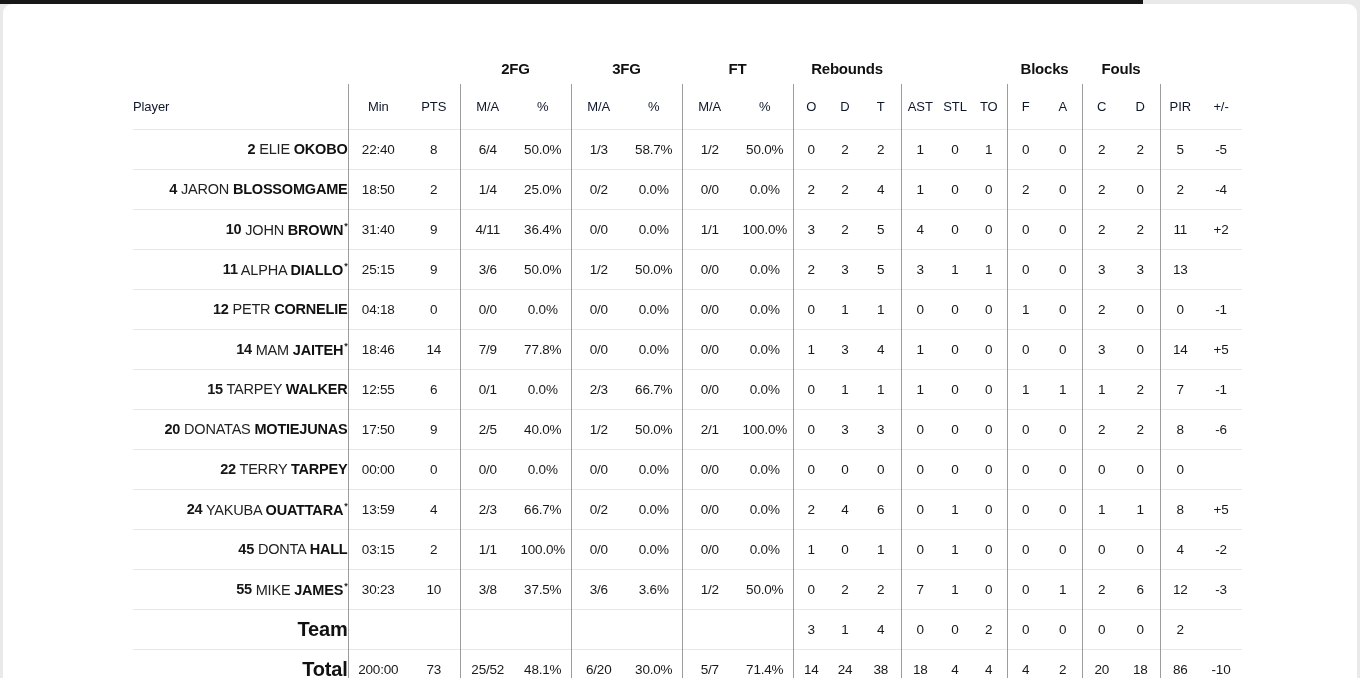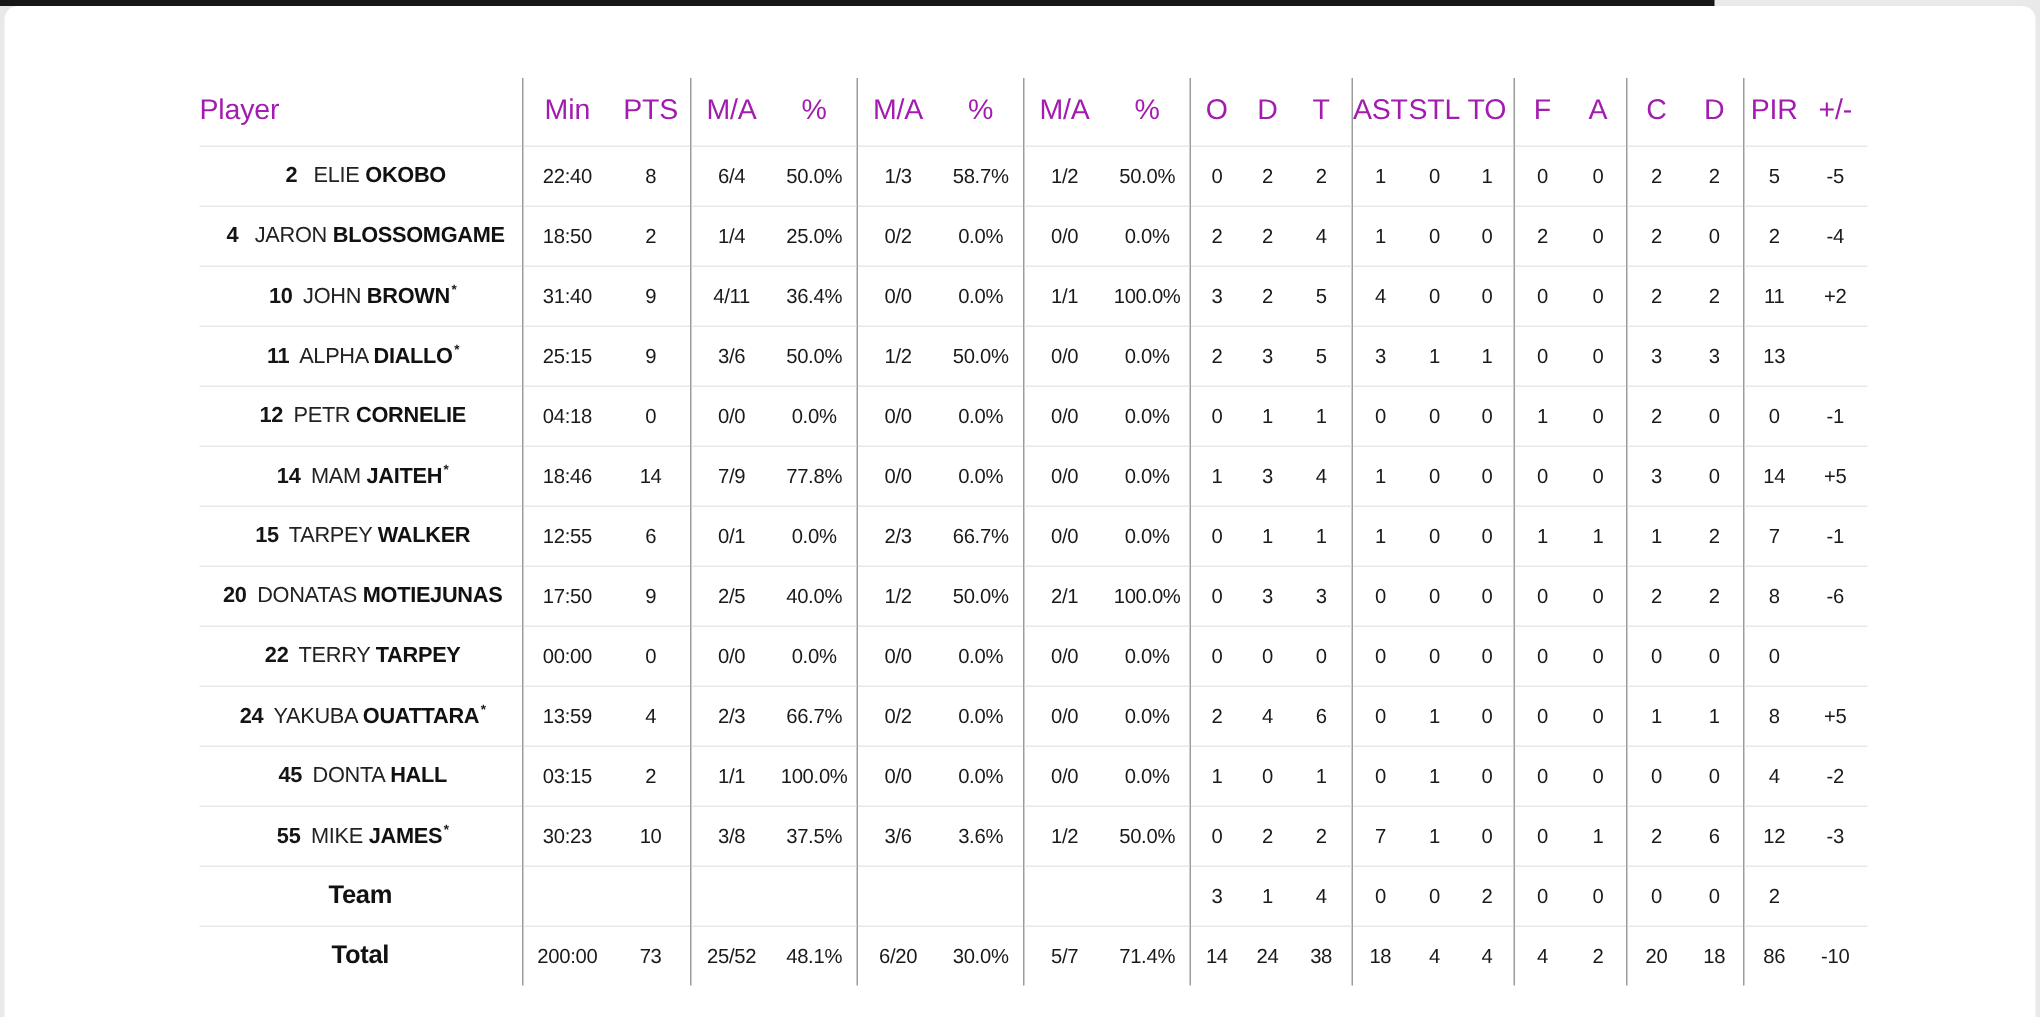--- a/index.html
+++ b/index.html
@@ -5,32 +5,32 @@
   * { box-sizing: border-box; }
   html, body { margin:0; padding:0; width:1360px; height:678px; overflow:hidden;
     background:#e9e9e9; font-family:"Liberation Sans","DejaVu Sans",sans-serif; }
   .topbar { position:absolute; top:0; left:0; height:4px; background:#171717; z-index:5; }
   .card { position:absolute; top:4px; left:3px; right:3px; bottom:-12px;
     background:#ffffff; border-radius:9px 9px 0 0; overflow:hidden; }
   table.stats { border-collapse:collapse; margin:48px 0 0 130px; table-layout:fixed; }
   table.stats th, table.stats td { padding:0; font-weight:400; white-space:nowrap; }
   tr.group-row th { height:32px; font-size:15px; font-weight:700; color:#111;
     text-align:center; letter-spacing:-0.2px; }
-  tr.sub-row th { height:45px; font-size:19px; color:#a21caf; text-align:center;
+  tr.sub-row th { height:45px; font-size:13px; color:#0f172a; text-align:center;
     font-weight:400; letter-spacing:-0.1px; }
   tr.sub-row th.player-h { text-align:left; }
   tbody td { height:40px; text-align:center; font-size:13.5px; font-weight:600;
     color:#191919; border-top:1px solid #e8e8e8; letter-spacing:-0.2px; }
-  tbody td.name-cell { text-align:center; font-size:14.5px; }
+  tbody td.name-cell { text-align:right; font-size:14.5px; }
   .vline { border-left:1px solid #9c9c9c; }
   .num { display:inline-block; min-width:22px; font-weight:700; color:#151515; }
   .fname { font-weight:400; color:#222; }
   .lname { font-weight:700; color:#111; }
   .star { font-size:9px; vertical-align:super; font-weight:700; margin-left:1px; }
-  .rowlabel { font-weight:700; color:#111; font-size:17px; }
+  .rowlabel { font-weight:700; color:#111; font-size:20px; }
 </style>
 </head>
 <body>
 
 <div class="topbar" style="width:1143px"></div>
 <div class="card">
 
   <table class="stats">
     <colgroup>
       <col style="width:215px">
@@ -49,20 +49,32 @@
         <col style="width:32px">
         <col style="width:36px">
       <col style="width:37px">
         <col style="width:38px">
       <col style="width:39px">
         <col style="width:39px">
       <col style="width:40px">
         <col style="width:42px">
     </colgroup>
     <thead>
+      <tr class="group-row">
+        <th></th>
+        <th colspan="2"></th>
+        <th colspan="2">2FG</th>
+        <th colspan="2">3FG</th>
+        <th colspan="2">FT</th>
+        <th colspan="3">Rebounds</th>
+        <th colspan="3"></th>
+        <th colspan="2">Blocks</th>
+        <th colspan="2">Fouls</th>
+        <th colspan="2"></th>
+      </tr>
       <tr class="sub-row">
         <th class="player-h">Player</th>
         <th class="vline">Min</th>
         <th>PTS</th>
         <th class="vline">M/A</th>
         <th>%</th>
         <th class="vline">M/A</th>
         <th>%</th>
         <th class="vline">M/A</th>
         <th>%</th>

